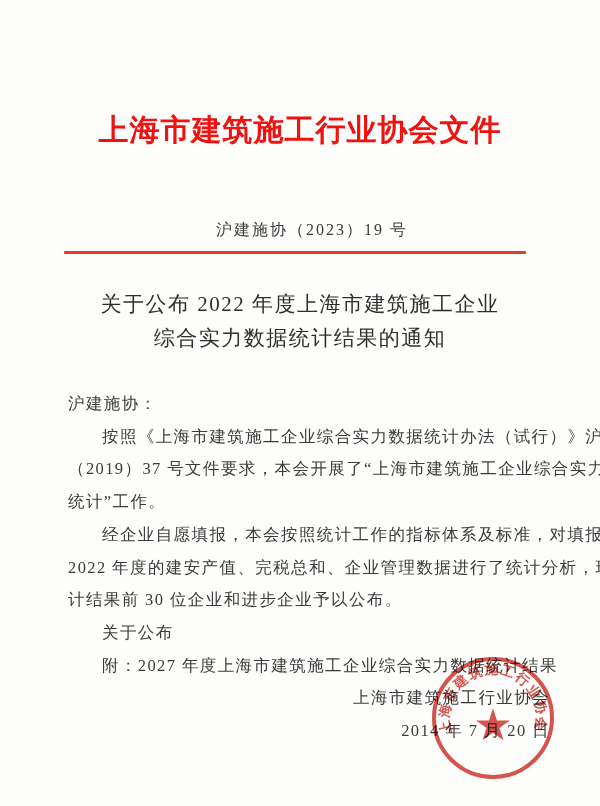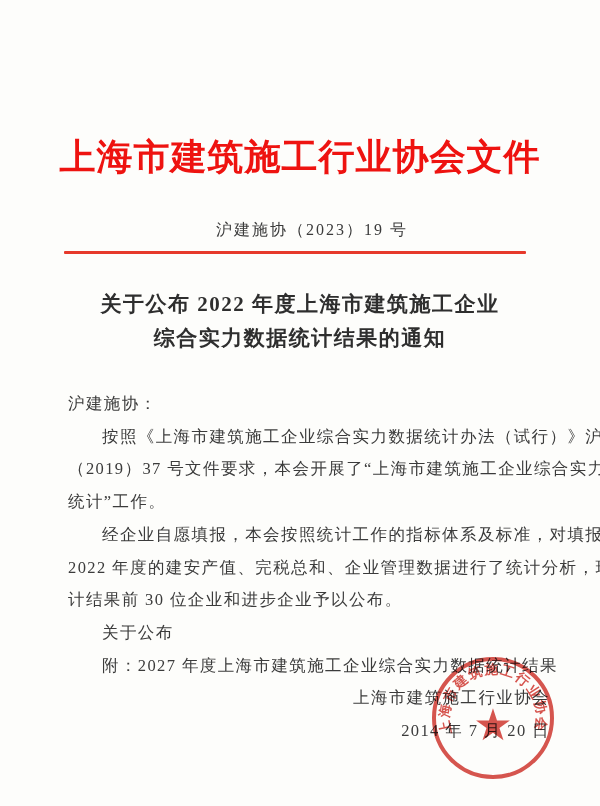--- a/index.html
+++ b/index.html
@@ -7,23 +7,23 @@
     position: relative;
     width: 600px;
     height: 806px;
     background: #fdfdfb;
     overflow: hidden;
     font-family: "Liberation Serif", "DejaVu Serif", serif;
     color: #3b3b3b;
   }
   .masthead {
     position: absolute;
-    top: 133px; left: 0; width: 100%;
+    top: 110px; left: 0; width: 100%;
     text-align: center;
-    font-size: 36px;
+    font-size: 30px;
     font-weight: 900;
     color: #ee1310;
     letter-spacing: 1px;
     white-space: nowrap;
   }
   .docnum {
     position: absolute;
     top: 220px; left: 12px; width: 100%;
     text-align: center;
     font-size: 16px;
@@ -35,21 +35,21 @@
     top: 251px; left: 64px;
     width: 462px; height: 3px;
     background: #e6392b;
     border-radius: 1px;
   }
   .notice-title {
     position: absolute;
     top: 287px; left: 0; width: 100%;
     text-align: center;
     font-size: 21px;
-    font-weight: bold;
+    font-weight: normal;
     line-height: 34px;
     letter-spacing: 1.5px;
     color: #2e2e2e;
   }
   .body-text {
     position: absolute;
     top: 388px; left: 68px;
     width: 470px;
     font-size: 16.5px;
     line-height: 32.7px;

